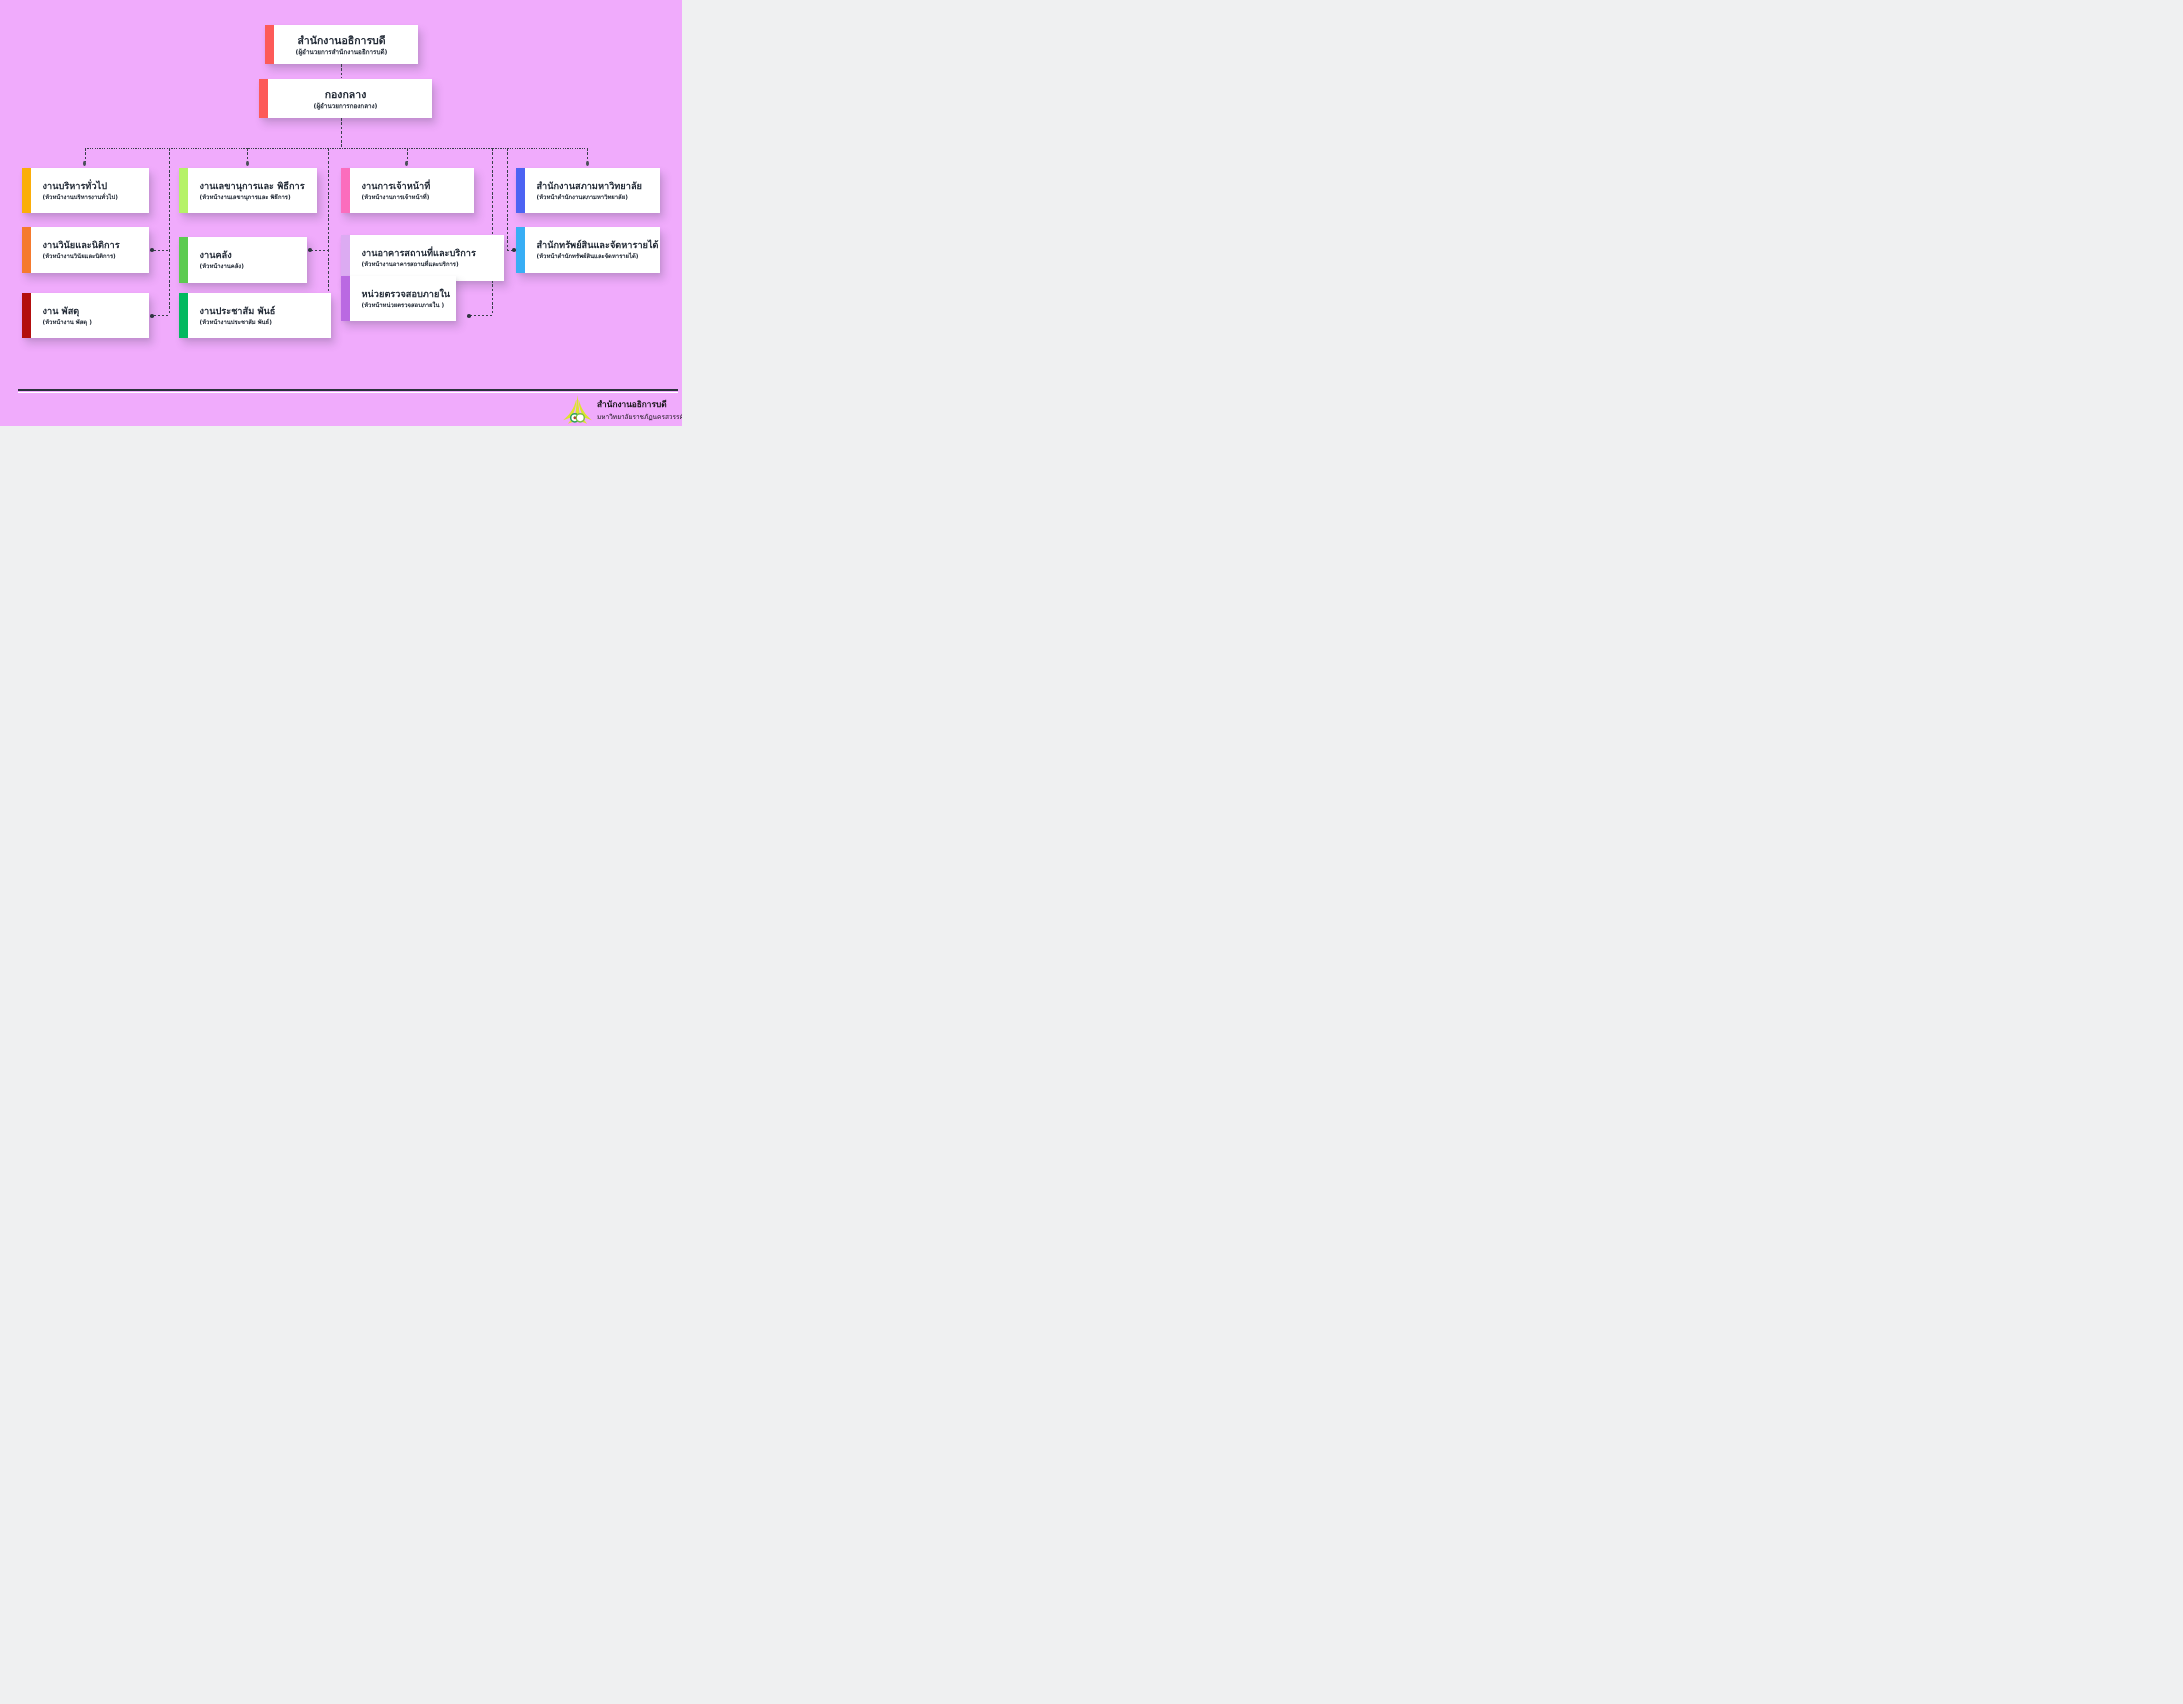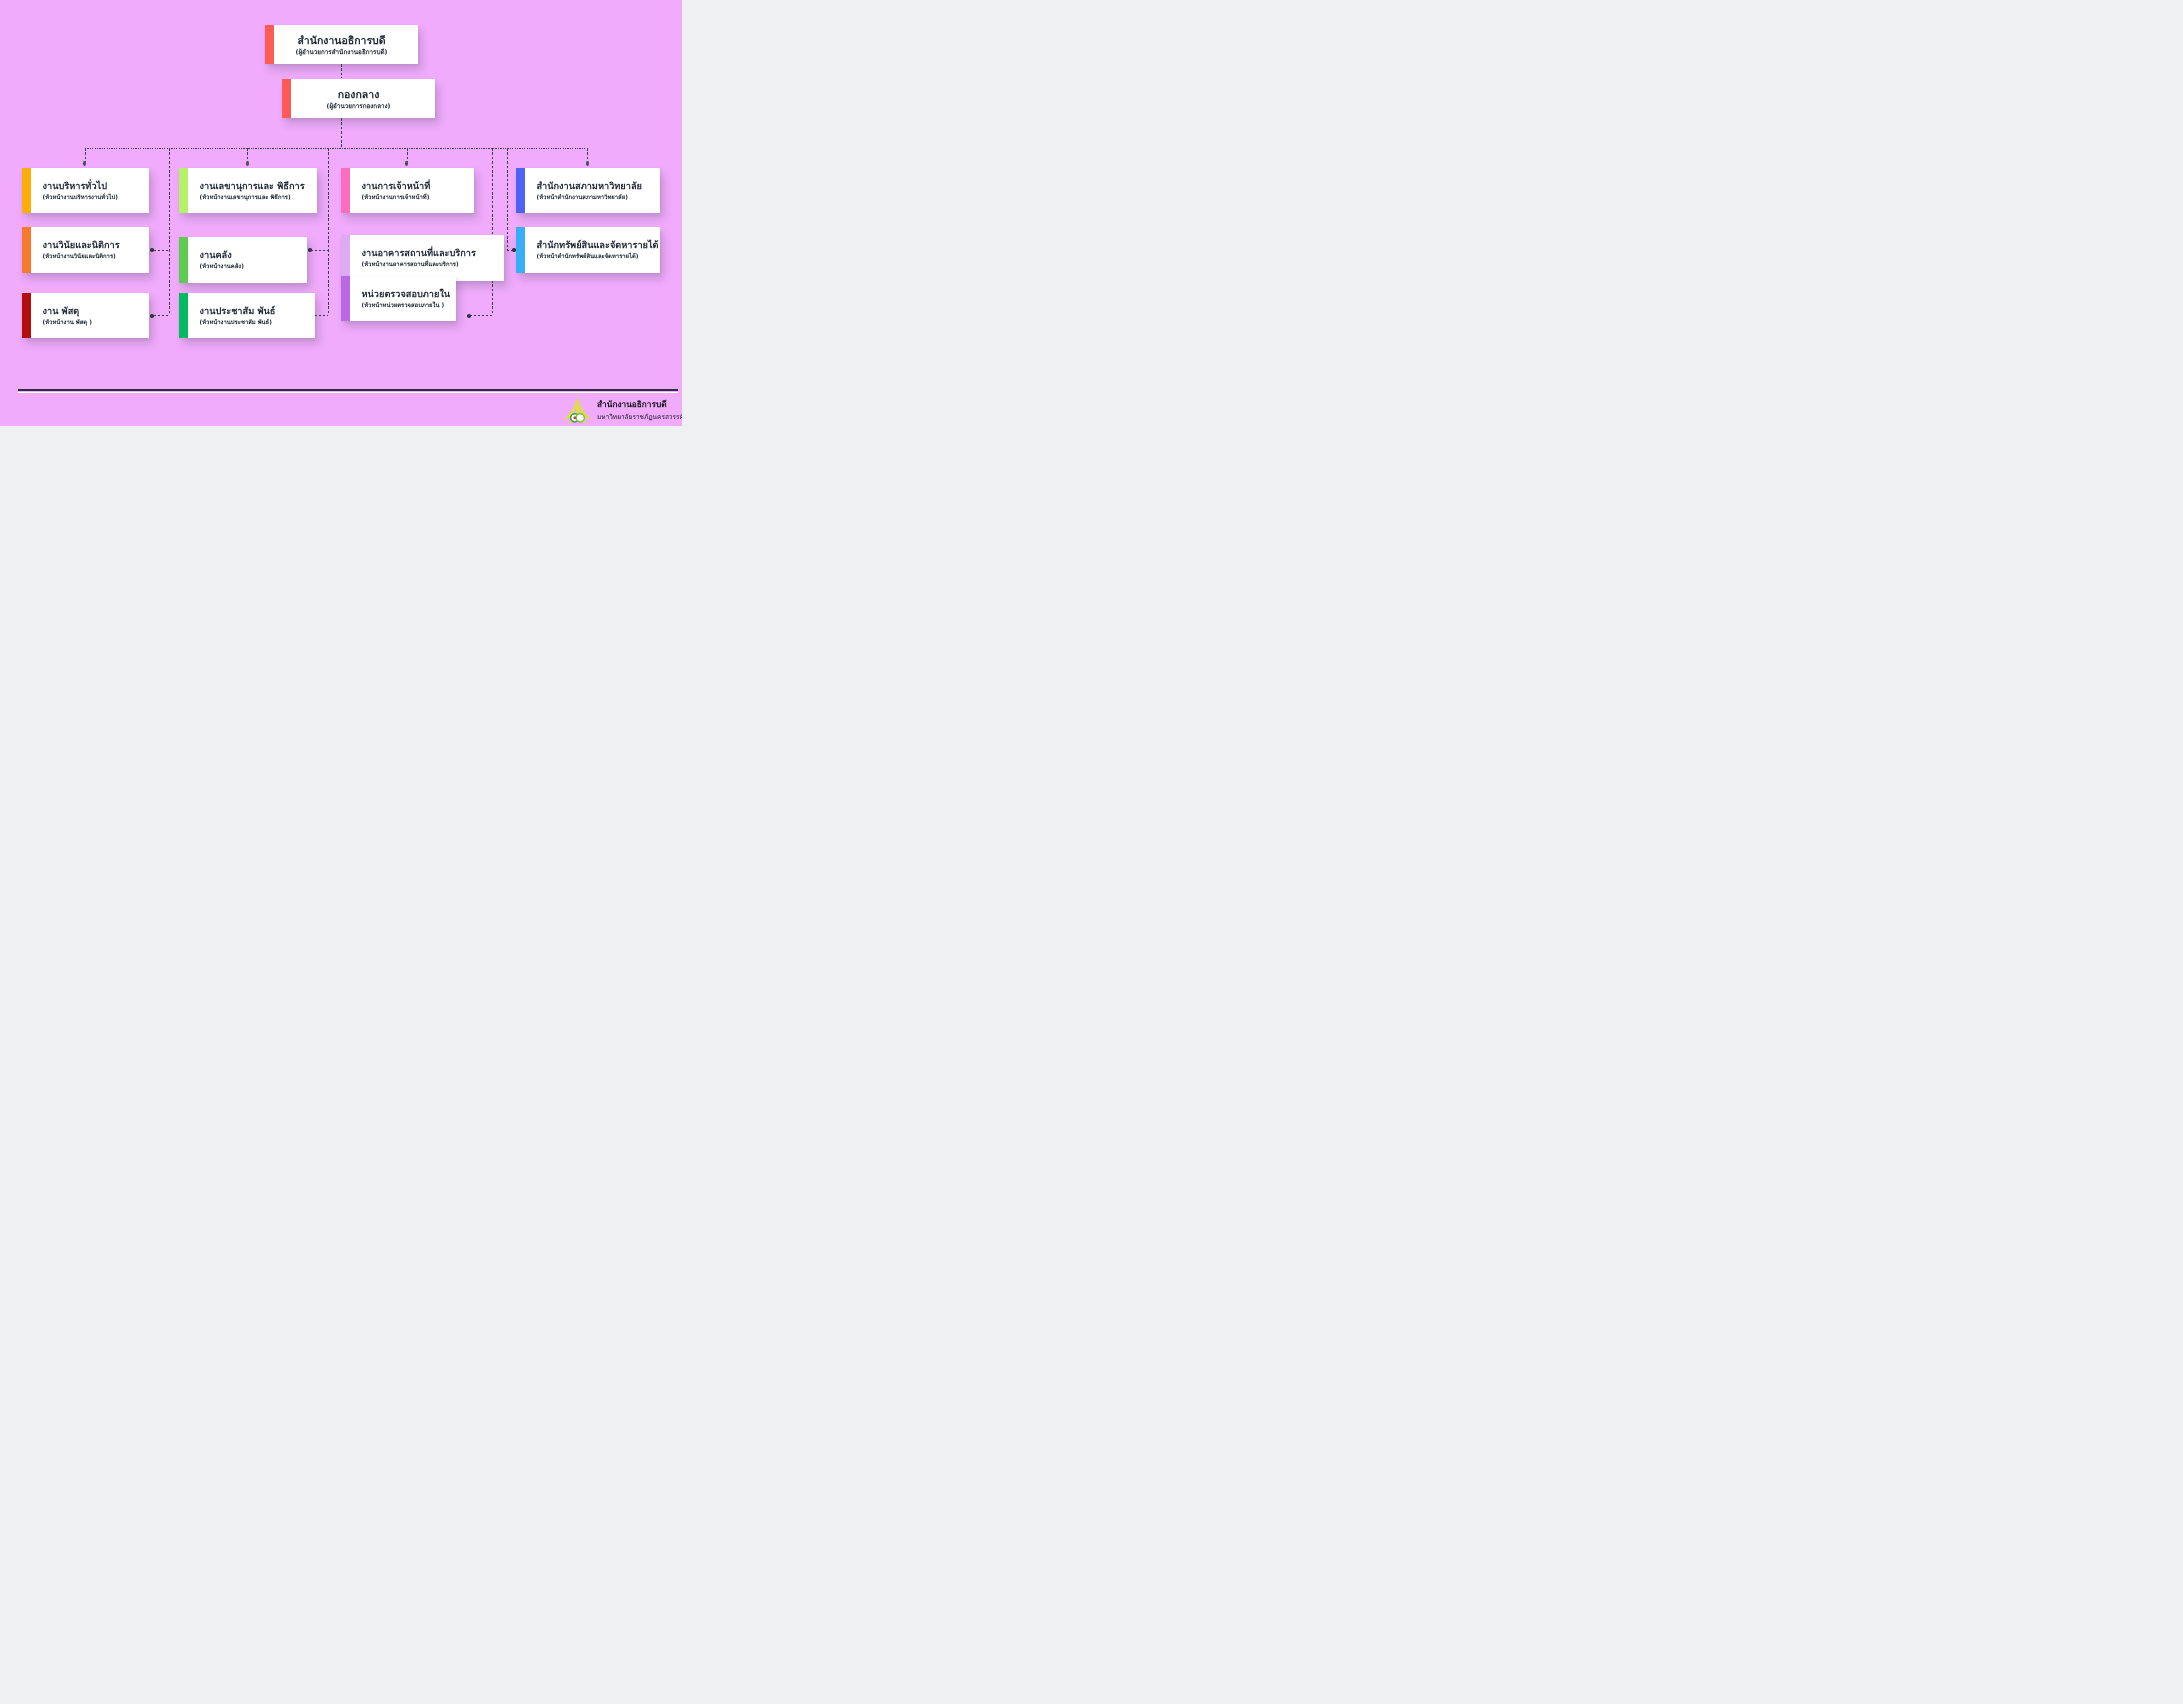--- a/index.html
+++ b/index.html
@@ -43,21 +43,21 @@
 <div id="stage">
 
   <div class="node top" style="left:265px;top:25px;width:153px;height:39px">
     <span class="accent" style="background: rgb(253, 90, 88);"></span>
     <div class="txt center">
       <div class="title">สำนักงานอธิการบดี</div>
       <div class="subtitle">(ผู้อำนวยการสำนักงานอธิการบดี)</div>
     </div>
   </div>
 
-  <div class="node top" style="left:282px;top:79px;width:153px;height:39px">
+  <div class="node top" style="left:259px;top:79px;width:173px;height:39px">
     <span class="accent" style="background: rgb(253, 90, 88);"></span>
     <div class="txt center">
       <div class="title">กองกลาง</div>
       <div class="subtitle">(ผู้อำนวยการกองกลาง)</div>
     </div>
   </div>
 
   <div class="vline" style="left:341px;top:64px;height:14.4px"></div>
   <div class="vline" style="left:341px;top:118px;height:31px"></div>
   <div class="busline" style="left:85px;top:148px;width:503px"></div>
@@ -122,21 +122,21 @@
       <div class="subtitle">(หัวหน้างานเลขานุการและ พิธีการ)</div>
     </div>
   </div>
   <div class="node" style="left:179px;top:237px;width:128px;height:46px">
     <span class="accent" style="background: rgb(92, 203, 80);"></span>
     <div class="txt">
       <div class="title">งานคลัง</div>
       <div class="subtitle">(หัวหน้างานคลัง)</div>
     </div>
   </div>
-  <div class="node" style="left:179px;top:293px;width:136px;height:45px">
+  <div class="node" style="left:179px;top:293px;width:152px;height:45px">
     <span class="accent" style="background: rgb(3, 185, 96);"></span>
     <div class="txt">
       <div class="title">งานประชาสัม พันธ์</div>
       <div class="subtitle">(หัวหน้างานประชาสัม พันธ์)</div>
     </div>
   </div>
 
   <div class="node" style="left:341px;top:168px;width:133px;height:45px">
     <span class="accent" style="background: rgb(251, 109, 189);"></span>
     <div class="txt">

